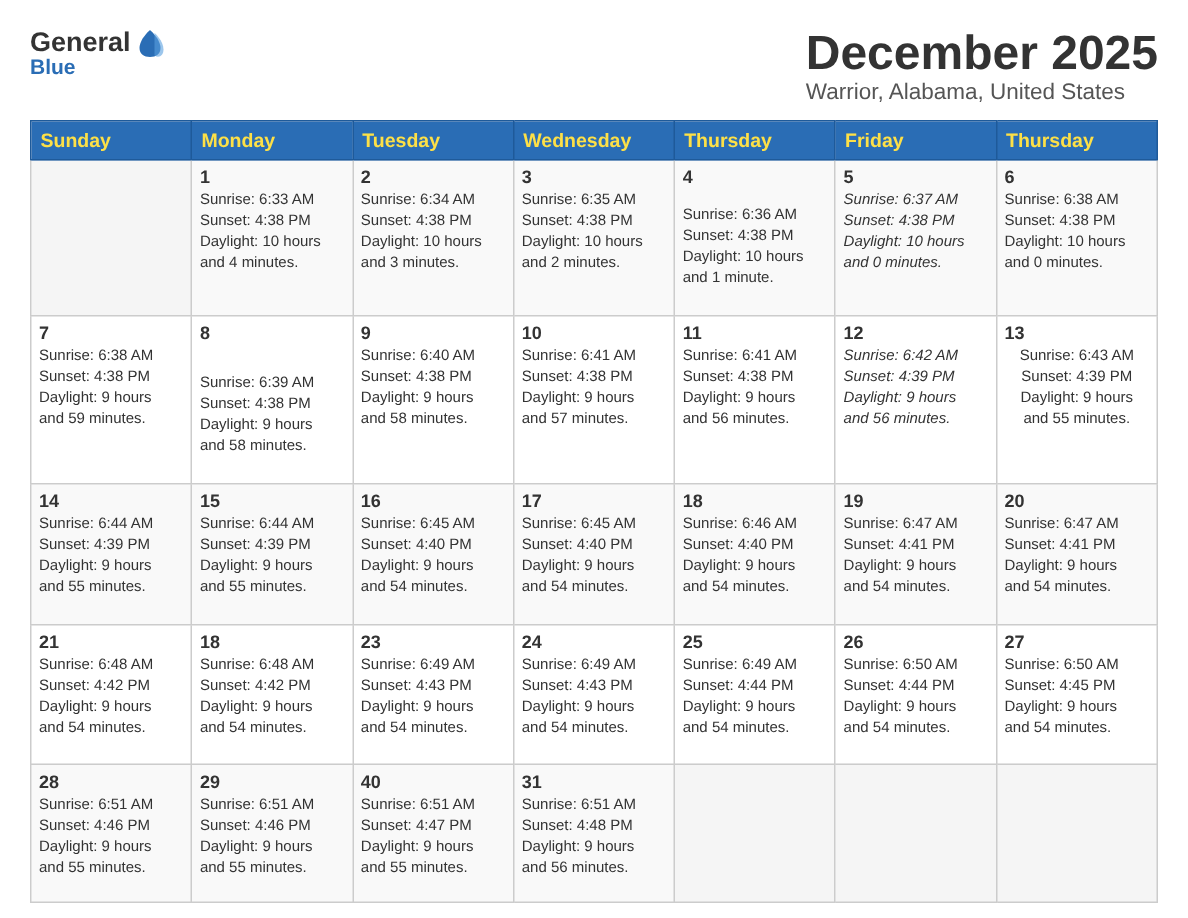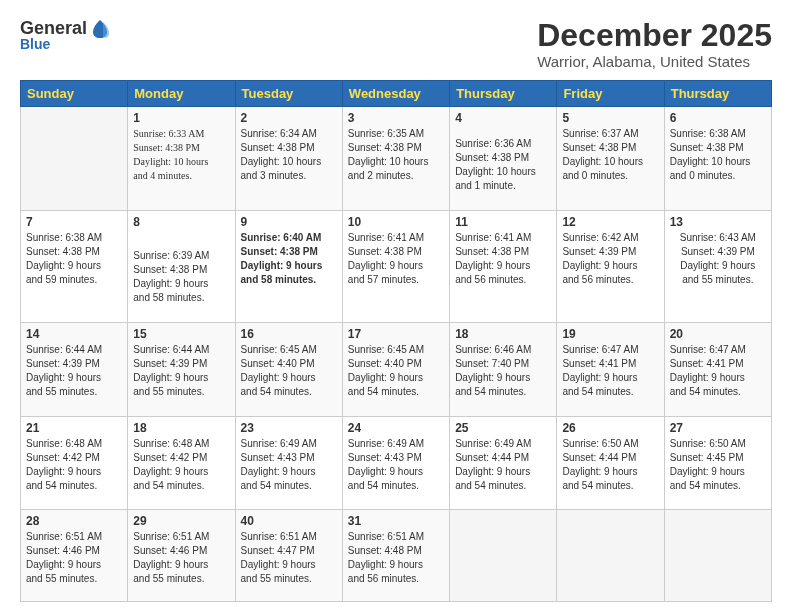--- a/index.html
+++ b/index.html
@@ -117,21 +117,21 @@
         <th>Thursday</th>
         <th>Friday</th>
         <th>Thursday</th>
       </tr>
     </thead>
     <tbody id="calendar-body">
     <tr style="height: 82px;">
           <td class="empty-cell" style="background: rgb(245, 245, 245);"></td>
           <td>
             <span class="day-number">1</span>
-            <div class="day-info" style="white-space: pre-line; font-family: Liberation Serif, serif;">Sunrise: 6:33 AM
+            <div class="day-info" style="white-space: pre-line;">Sunrise: 6:33 AM
 Sunset: 4:38 PM
 Daylight: 10 hours
 and 4 minutes.</div>
           </td>
           <td>
             <span class="day-number">2</span>
             <div class="day-info" style="white-space: pre-line;">Sunrise: 6:34 AM
 Sunset: 4:38 PM
 Daylight: 10 hours
 and 3 minutes.</div>
@@ -145,21 +145,21 @@
           </td>
           <td>
             <span class="day-number">4</span>
             <div class="day-info" style="white-space: pre-line; margin-top: 12px;">Sunrise: 6:36 AM
 Sunset: 4:38 PM
 Daylight: 10 hours
 and 1 minute.</div>
           </td>
           <td>
             <span class="day-number">5</span>
-            <div class="day-info" style="white-space: pre-line;">Sunrise: 6:37 AM
+            <div class="day-info" style="white-space: pre-line; font-style: italic;">Sunrise: 6:37 AM
 Sunset: 4:38 PM
 Daylight: 10 hours
 and 0 minutes.</div>
           </td>
           <td>
             <span class="day-number">6</span>
             <div class="day-info" style="white-space: pre-line;">Sunrise: 6:38 AM
 Sunset: 4:38 PM
 Daylight: 10 hours
 and 0 minutes.</div>
@@ -175,42 +175,42 @@
           </td>
           <td>
             <span class="day-number">8</span>
             <div class="day-info" style="white-space: pre-line; margin-top: 20px;">Sunrise: 6:39 AM
 Sunset: 4:38 PM
 Daylight: 9 hours
 and 58 minutes.</div>
           </td>
           <td>
             <span class="day-number">9</span>
-            <div class="day-info" style="white-space: pre-line; font-weight: bold;">Sunrise: 6:40 AM
+            <div class="day-info" style="white-space: pre-line;">Sunrise: 6:40 AM
 Sunset: 4:38 PM
 Daylight: 9 hours
 and 58 minutes.</div>
           </td>
           <td>
             <span class="day-number">10</span>
             <div class="day-info" style="white-space: pre-line;">Sunrise: 6:41 AM
 Sunset: 4:38 PM
 Daylight: 9 hours
 and 57 minutes.</div>
           </td>
           <td>
             <span class="day-number">11</span>
             <div class="day-info" style="white-space: pre-line;">Sunrise: 6:41 AM
 Sunset: 4:38 PM
 Daylight: 9 hours
 and 56 minutes.</div>
           </td>
           <td>
             <span class="day-number">12</span>
-            <div class="day-info" style="white-space: pre-line;">Sunrise: 6:42 AM
+            <div class="day-info" style="white-space: pre-line; font-style: italic;">Sunrise: 6:42 AM
 Sunset: 4:39 PM
 Daylight: 9 hours
 and 56 minutes.</div>
           </td>
           <td>
             <span class="day-number">13</span>
             <div class="day-info" style="white-space: pre-line; text-align: center;">Sunrise: 6:43 AM
 Sunset: 4:39 PM
 Daylight: 9 hours
 and 55 minutes.</div>
@@ -241,21 +241,21 @@
           <td>
             <span class="day-number">17</span>
             <div class="day-info" style="white-space: pre-line;">Sunrise: 6:45 AM
 Sunset: 4:40 PM
 Daylight: 9 hours
 and 54 minutes.</div>
           </td>
           <td>
             <span class="day-number">18</span>
             <div class="day-info" style="white-space: pre-line;">Sunrise: 6:46 AM
-Sunset: 7:40 PM
+Sunset: 4:40 PM
 Daylight: 9 hours
 and 54 minutes.</div>
           </td>
           <td>
             <span class="day-number">19</span>
             <div class="day-info" style="white-space: pre-line;">Sunrise: 6:47 AM
 Sunset: 4:41 PM
 Daylight: 9 hours
 and 54 minutes.</div>
           </td>

